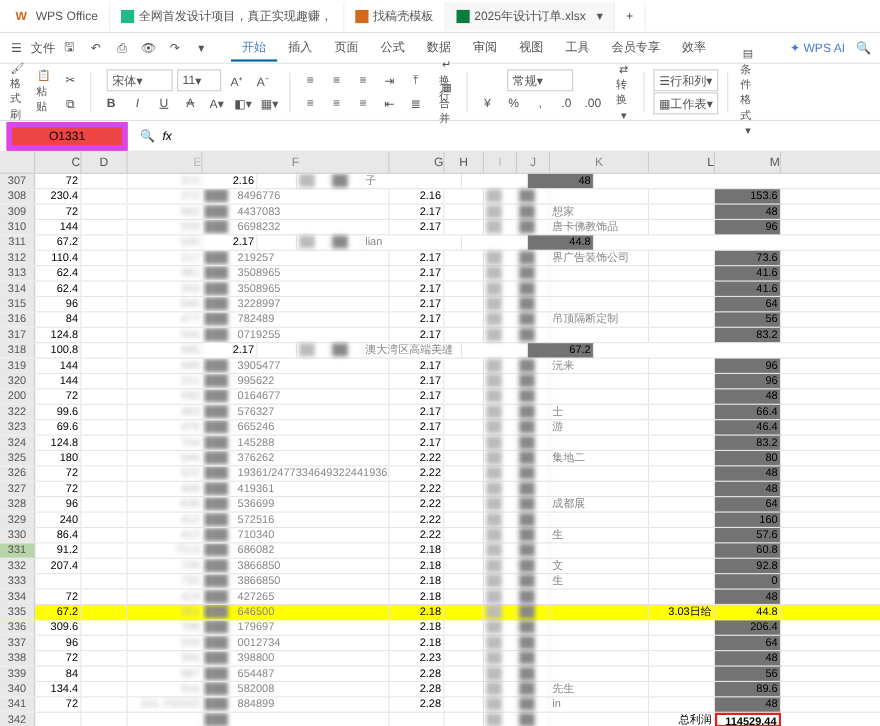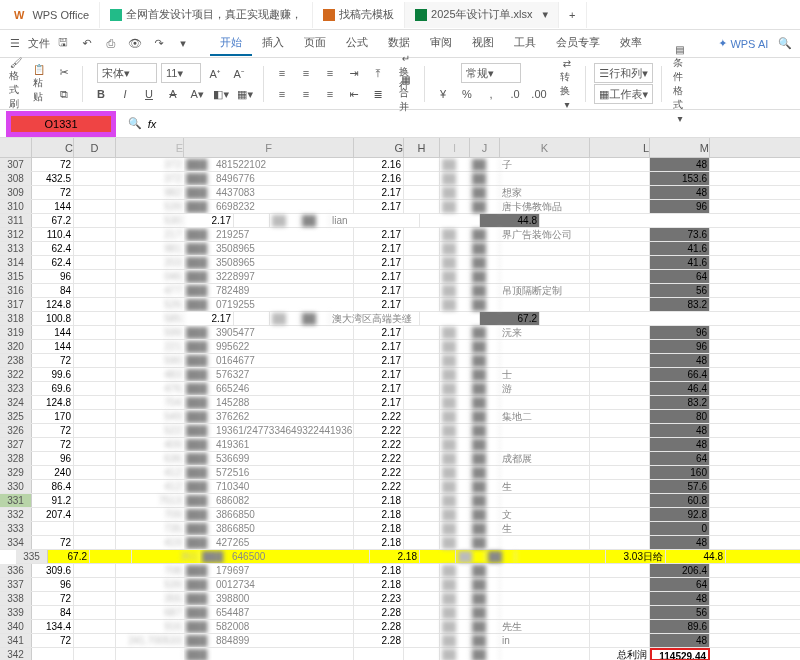--- a/index.html
+++ b/index.html
@@ -30,21 +30,21 @@
 .grid-wrap { position:relative; height:522px; overflow:hidden; background:#fff; }
 .colhdr { display:flex; height:20px; background:#e8e8e8; border-bottom:1px solid #ccc; }
 .rh-corner { width:32px; border-right:1px solid #ccc; }
 .ch { border-right:1px solid #ccc; text-align:center; line-height:20px; color:#555; }
 .rows { overflow:auto; }
 .row { display:flex; height:14px; border-bottom:1px solid #e5e5e5; }
 .rh { width:32px; background:#e8e8e8; border-right:1px solid #ccc; text-align:center; font-size:10px; color:#555; line-height:14px; }
 .cell { border-right:1px solid #e5e5e5; padding:0 2px; font-size:10px; line-height:14px; overflow:hidden; white-space:nowrap; }
 .cC{width:42px;text-align:right;} .cD{width:42px;} .cE{width:68px;text-align:right;color:#bbb;} .cF{width:170px;color:#888;} .cG{width:50px;text-align:right;} .cH{width:36px;} .cI{width:30px;color:#bbb;} .cJ{width:30px;color:#888;} .cK{width:90px;color:#888;} .cL{width:60px;text-align:right;} .cM{width:60px;text-align:right;}
 .hlM { background:#737373; }
-.hlRow { background:#ffff00;margin-left:16px; }
+.hlRow { background:#ffff00; }
 .selRow .rh { background:#b8d4a8; }
 .totalcell { border:2px solid #e02020; font-weight:bold; }
 .blur { filter:blur(2px); }
 </style>
 </head>
 <body>
 
 <div class="titlebar">
   <div class="tab">
       <span class="wps-logo">W</span>
@@ -213,32 +213,31 @@
     <div class="ch cK">K</div>
     <div class="ch cL">L</div>
     <div class="ch cM">M</div>
   </div>
   <div class="rows" id="rows">
       <div class="row">
         <div class="rh">307</div>
         <div class="cell cC">72</div>
         <div class="cell cD"></div>
         <div class="cell cE blur">372</div>
-        <div class="cell cF"><span class="blur" style="display:inline-block;width:30px">███</span>481522102</div>
         <div class="cell cG">2.16</div>
         <div class="cell cH"></div>
         <div class="cell cI blur">██</div>
         <div class="cell cJ blur">██</div>
         <div class="cell cK">子</div>
         <div class="cell cL"></div>
         <div class="cell cM hlM">48</div>
       </div>
       <div class="row">
         <div class="rh">308</div>
-        <div class="cell cC">432.5</div>
+        <div class="cell cC">230.4</div>
         <div class="cell cD"></div>
         <div class="cell cE blur">372</div>
         <div class="cell cF"><span class="blur" style="display:inline-block;width:30px">███</span>8496776</div>
         <div class="cell cG">2.16</div>
         <div class="cell cH"></div>
         <div class="cell cI blur">██</div>
         <div class="cell cJ blur">██</div>
         <div class="cell cK"></div>
         <div class="cell cL"></div>
         <div class="cell cM hlM">153.6</div>
@@ -403,21 +402,21 @@
         <div class="cell cF"><span class="blur" style="display:inline-block;width:30px">███</span>995622</div>
         <div class="cell cG">2.17</div>
         <div class="cell cH"></div>
         <div class="cell cI blur">██</div>
         <div class="cell cJ blur">██</div>
         <div class="cell cK"></div>
         <div class="cell cL"></div>
         <div class="cell cM hlM">96</div>
       </div>
       <div class="row">
-        <div class="rh">238</div>
+        <div class="rh">200</div>
         <div class="cell cC">72</div>
         <div class="cell cD"></div>
         <div class="cell cE blur">590</div>
         <div class="cell cF"><span class="blur" style="display:inline-block;width:30px">███</span>0164677</div>
         <div class="cell cG">2.17</div>
         <div class="cell cH"></div>
         <div class="cell cI blur">██</div>
         <div class="cell cJ blur">██</div>
         <div class="cell cK"></div>
         <div class="cell cL"></div>
@@ -460,21 +459,21 @@
         <div class="cell cG">2.17</div>
         <div class="cell cH"></div>
         <div class="cell cI blur">██</div>
         <div class="cell cJ blur">██</div>
         <div class="cell cK"></div>
         <div class="cell cL"></div>
         <div class="cell cM hlM">83.2</div>
       </div>
       <div class="row">
         <div class="rh">325</div>
-        <div class="cell cC">170</div>
+        <div class="cell cC">180</div>
         <div class="cell cD"></div>
         <div class="cell cE blur">549</div>
         <div class="cell cF"><span class="blur" style="display:inline-block;width:30px">███</span>376262</div>
         <div class="cell cG">2.22</div>
         <div class="cell cH"></div>
         <div class="cell cI blur">██</div>
         <div class="cell cJ blur">██</div>
         <div class="cell cK">集地二</div>
         <div class="cell cL"></div>
         <div class="cell cM hlM">80</div>

